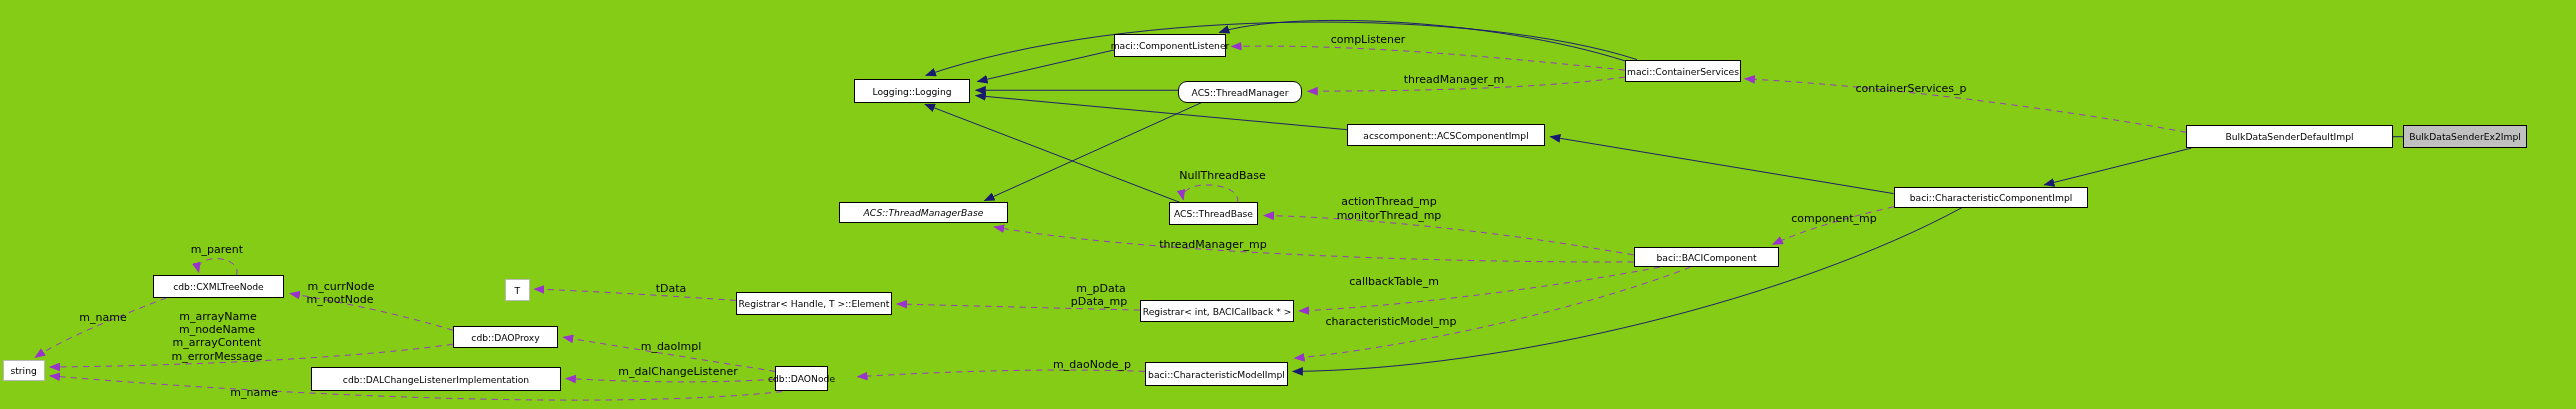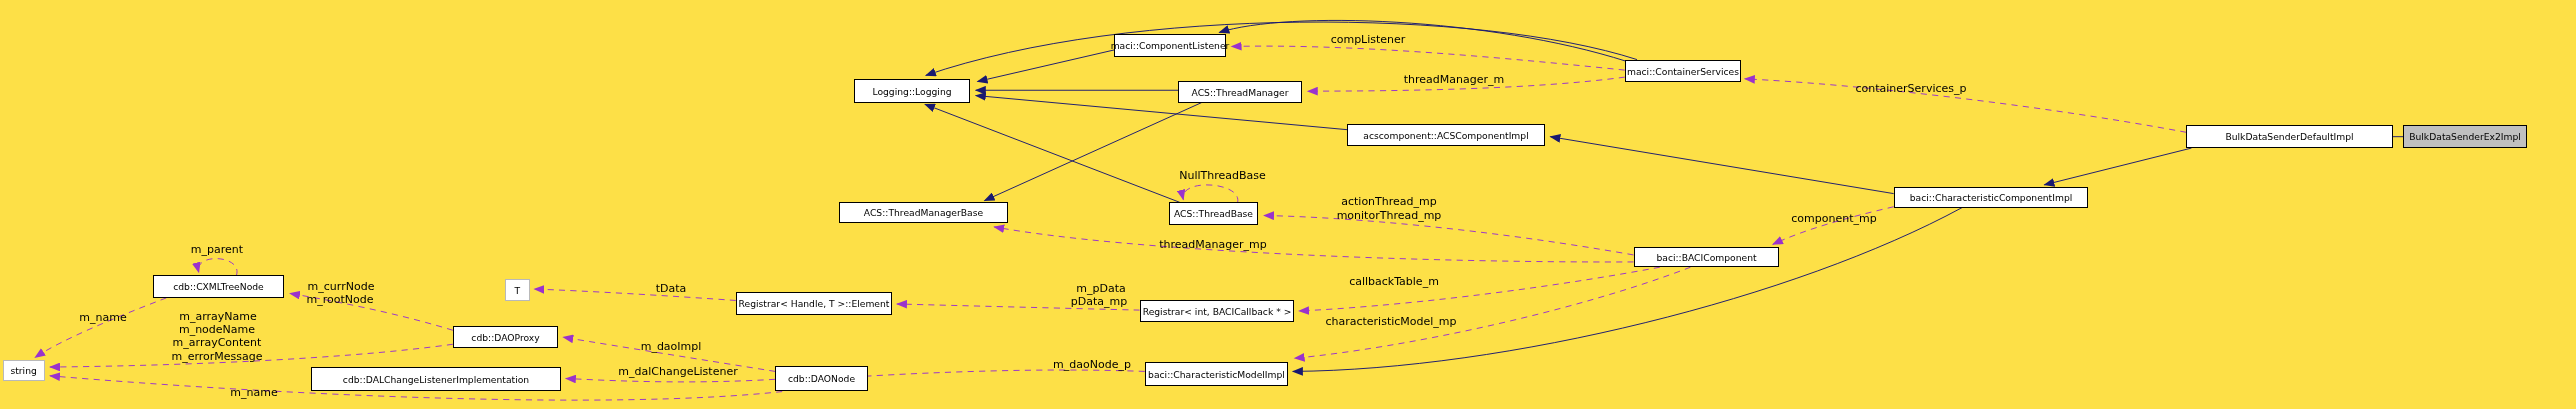--- a/index.html
+++ b/index.html
@@ -1,16 +1,16 @@
 <!DOCTYPE html>
 <html style="--solid: #191970; --dashed: #9a32cc;font-size:14px"><head>
 <meta charset="utf-8">
 <style>
   html,body{margin:0;padding:0;background:#ffffff;}
-  #canvas{position:relative;width:2576px;height:410px;background:#fde047;overflow:hidden;
+  #canvas{position:relative;width:2576px;height:410px;background:#84cc16;overflow:hidden;
           font-family:"DejaVu Sans","Liberation Sans",sans-serif;}
   #edges{position:absolute;left:0;top:0;width:2576px;height:410px;}
   .node{position:absolute;box-sizing:border-box;background:#fff;border:0.9px solid #000;
         display:flex;align-items:center;justify-content:center;white-space:nowrap;
         font-size:9.2px;color:#000;z-index:3;}
   .node.gray-border{border-color:#b9b9b9;}
   .node.highlight{background:#c0c0c0;border-width:1.3px;}
   .edge-label{position:absolute;transform:translate(-50%,-50%);font-size:11px;color:#000;
               white-space:nowrap;z-index:2;}
   path.solid{fill:none;stroke:var(--solid,#191970);stroke-width:1.1;}
@@ -63,37 +63,37 @@
       <path class="dashed" d="M517,393 C380,412 170,418 57,419" marker-end="url(#arr-dash)"></path>
       <path class="dashed" d="M893,447 C700,468 330,452 57,429" marker-end="url(#arr-dash)"></path>
       <path class="dashed" d="M885,424 C810,412 710,396 643,385" marker-end="url(#arr-dash)"></path>
       <path class="dashed" d="M885,433 C800,438 720,436 646,432" marker-end="url(#arr-dash)"></path>
       <path class="dashed" d="M1307,424 C1200,420 1080,424 979,430" marker-end="url(#arr-dash)"></path>
     </g>
   </svg>
 
   <div class="node" style="left:1114px;top:34px;width:112px;height:23px;">maci::ComponentListener</div>
   <div class="node" style="left:854px;top:79px;width:116px;height:24px;">Logging::Logging</div>
-  <div class="node" style="left:1178px;top:81px;width:124px;height:22px;">ACS::ThreadManager</div>
+  <div class="node" style="left:1178px;top:81px;width:124px;height:22px;border-radius:9px;">ACS::ThreadManager</div>
   <div class="node" style="left:1625px;top:60px;width:116px;height:22px;">maci::ContainerServices</div>
   <div class="node" style="left:1347px;top:124px;width:198px;height:22px;">acscomponent::ACSComponentImpl</div>
   <div class="node" style="left:2186px;top:125px;width:207px;height:23px;">BulkDataSenderDefaultImpl</div>
   <div class="node highlight" style="left: 2403px; top: 125px; width: 124px; height: 23px; background: rgb(192, 192, 192);">BulkDataSenderEx2Impl</div>
-  <div class="node" style="left:839px;top:202px;width:169px;height:21px;">ACS::ThreadManagerBase</div>
+  <div class="node" style="left:839px;top:202px;width:169px;height:21px;font-style:italic;">ACS::ThreadManagerBase</div>
   <div class="node" style="left:1169px;top:202px;width:89px;height:23px;">ACS::ThreadBase</div>
   <div class="node" style="left:1894px;top:187px;width:194px;height:21px;">baci::CharacteristicComponentImpl</div>
   <div class="node" style="left:1634px;top:247px;width:145px;height:20px;">baci::BACIComponent</div>
   <div class="node" style="left:153px;top:275px;width:131px;height:23px;">cdb::CXMLTreeNode</div>
   <div class="node gray-border" style="left: 505px; top: 279px; width: 24.5px; height: 22px; border-color: rgb(185, 185, 185);">T</div>
   <div class="node" style="left:736px;top:292px;width:156px;height:23px;">Registrar&lt; Handle, T &gt;::Element</div>
   <div class="node" style="left:1140px;top:300px;width:154px;height:22px;">Registrar&lt; int, BACICallback * &gt;</div>
   <div class="node gray-border" style="left: 2.6px; top: 360px; width: 42px; height: 21px; border-color: rgb(185, 185, 185);">string</div>
   <div class="node" style="left:453px;top:326px;width:105px;height:22px;">cdb::DAOProxy</div>
   <div class="node" style="left:311px;top:367px;width:250px;height:24px;">cdb::DALChangeListenerImplementation</div>
-  <div class="node" style="left:775px;top:366px;width:93px;height:25.4px;">cdb::DAONode</div>
+  <div class="node" style="left:775px;top:366px;width:53px;height:25.4px;">cdb::DAONode</div>
   <div class="node" style="left:1145px;top:362px;width:143px;height:24px;">baci::CharacteristicModelImpl</div>
 
   <div class="edge-label" style="left:1368px;top:39px;">compListener</div>
   <div class="edge-label" style="left:1454px;top:79px;">threadManager_m</div>
   <div class="edge-label" style="left:1911px;top:88px;">containerServices_p</div>
   <div class="edge-label" style="left:1212px;top:175px;padding-left:21px;">NullThreadBase</div>
   <div class="edge-label" style="left:1389px;top:201px;">actionThread_mp</div>
   <div class="edge-label" style="left:1389px;top:215px;">monitorThread_mp</div>
   <div class="edge-label" style="left:1213px;top:244px;">threadManager_mp</div>
   <div class="edge-label" style="left:1834px;top:218px;">component_mp</div>

